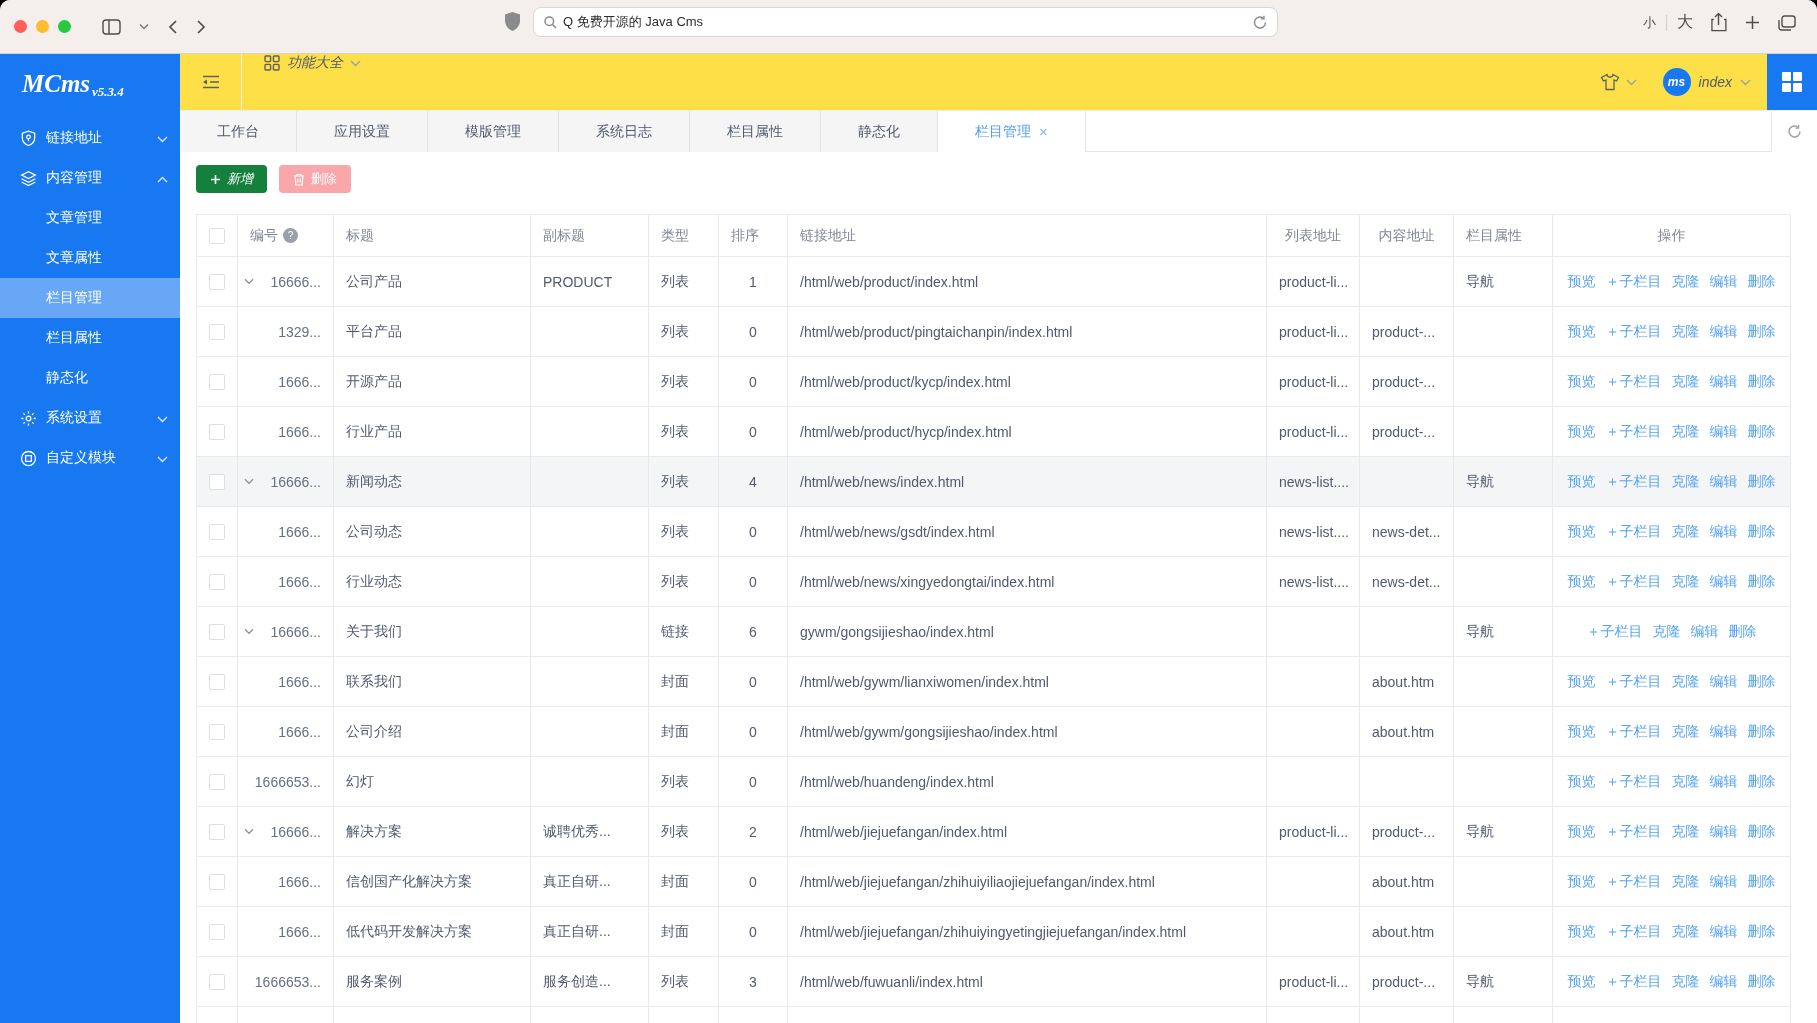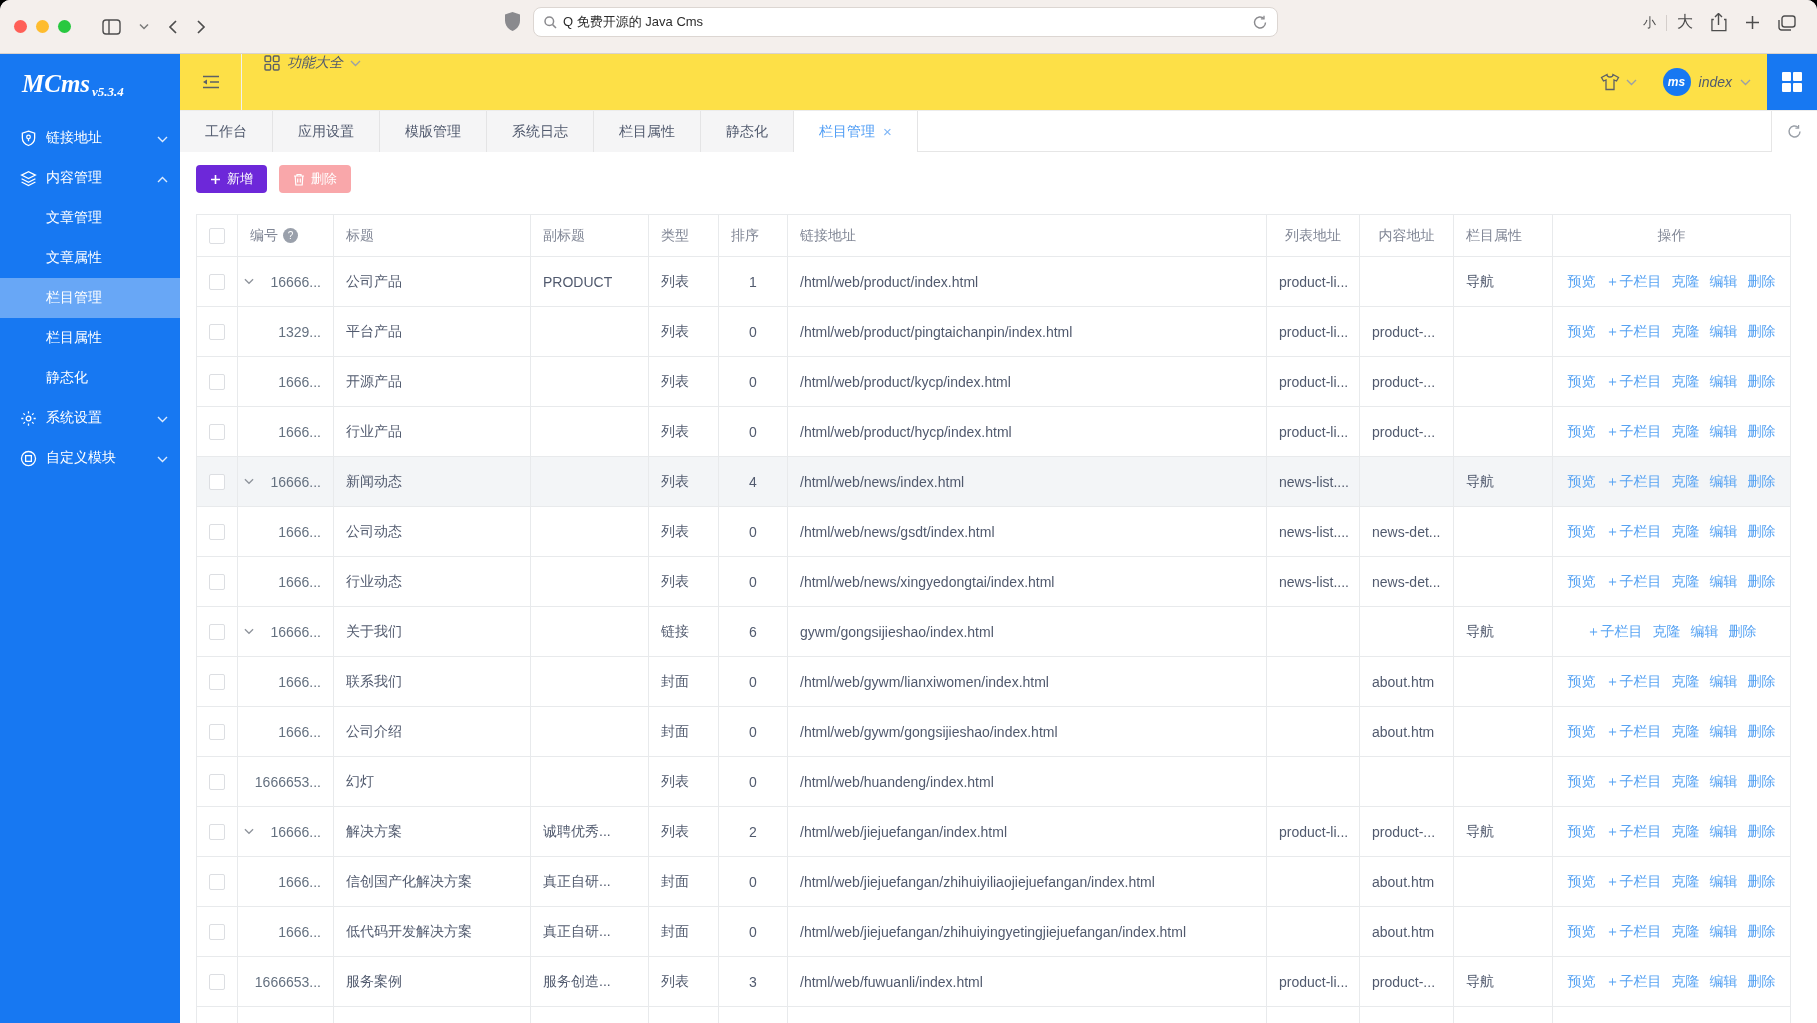--- a/index.html
+++ b/index.html
@@ -43,30 +43,30 @@
   .menu-entry { display:flex; align-items:center; gap:7px; margin-left:22px; color:#515a6e; cursor:pointer; }
   .hdr-right { position:absolute; right:62px; top:0; height:56px; display:flex; align-items:center; gap:26px; }
   .theme-entry { display:flex; align-items:center; gap:6px; color:#5c6066; cursor:pointer; }
   .user-entry { display:flex; align-items:center; gap:8px; cursor:pointer; margin-right:4px; }
   .avatar { width:28px; height:28px; border-radius:50%; background:#1778f2; color:#fff; font-size:12px; font-weight:bold; display:flex; align-items:center; justify-content:center; }
   .uname { color:#515a6e; font-size:14px; }
   .apps-btn { position:absolute; right:0; top:0; width:50px; height:56px; background:#1778f2; display:flex; align-items:center; justify-content:center; cursor:pointer; }
 
   
   .tab-bar { height:42px; background:#fff; border-top:1px solid #ececec; border-bottom:1px solid #e6e6e6; display:flex; position:relative; }
-  .tab { height:41px; padding:0 25px; display:flex; align-items:center; background:#f5f5f6; border-right:1px solid #e4e4e5; color:#515a6e; cursor:pointer; font-size:14px; gap:8px; }
+  .tab { height:41px; padding:0 37px; display:flex; align-items:center; background:#f5f5f6; border-right:1px solid #e4e4e5; color:#515a6e; cursor:pointer; font-size:14px; gap:8px; }
   .tab.active { background:#fff; color:#4f9df5; box-shadow:0 1px 0 #fff; }
   .tab .close { color:#7fb6f7; font-size:15px; cursor:pointer; }
   .tab-refresh { position:absolute; right:0; top:0; width:46px; height:41px; border-left:1px solid #e6e6e6; display:flex; align-items:center; justify-content:center; color:#9aa0a8; background:#fff; cursor:pointer; }
 
   
   .content { flex:1; background:#fff; padding:13px 0 0 16px; overflow:hidden; }
   .toolbar { display:flex; gap:12px; margin-bottom:21px; }
   .btn { height:28px; border:none; border-radius:4px; color:#fff; font-size:13px; padding:0 14px; display:flex; align-items:center; gap:6px; cursor:pointer; font-family:inherit; }
-  .btn-add { background:#6d28d9; }
+  .btn-add { background:#15803d;font-style:italic; }
   .btn-del { background:#f9a7aa; cursor:not-allowed; }
   .btn svg { display:block; }
 
   table { border-collapse:collapse; table-layout:fixed; width:1594px; }
   th, td { border:1px solid #e8eaec; height:50px; padding:0 12px; white-space:nowrap; overflow:hidden; font-weight:normal; text-align:left; font-size:14px; }
   thead th { height:42px; color:#808695; }
   td { color:#515a6e; }
   tr.hl td { background:#f3f5f7; }
   tr.partial td { height:17px; border-bottom:none; }
   .cell-check { text-align:center; }

